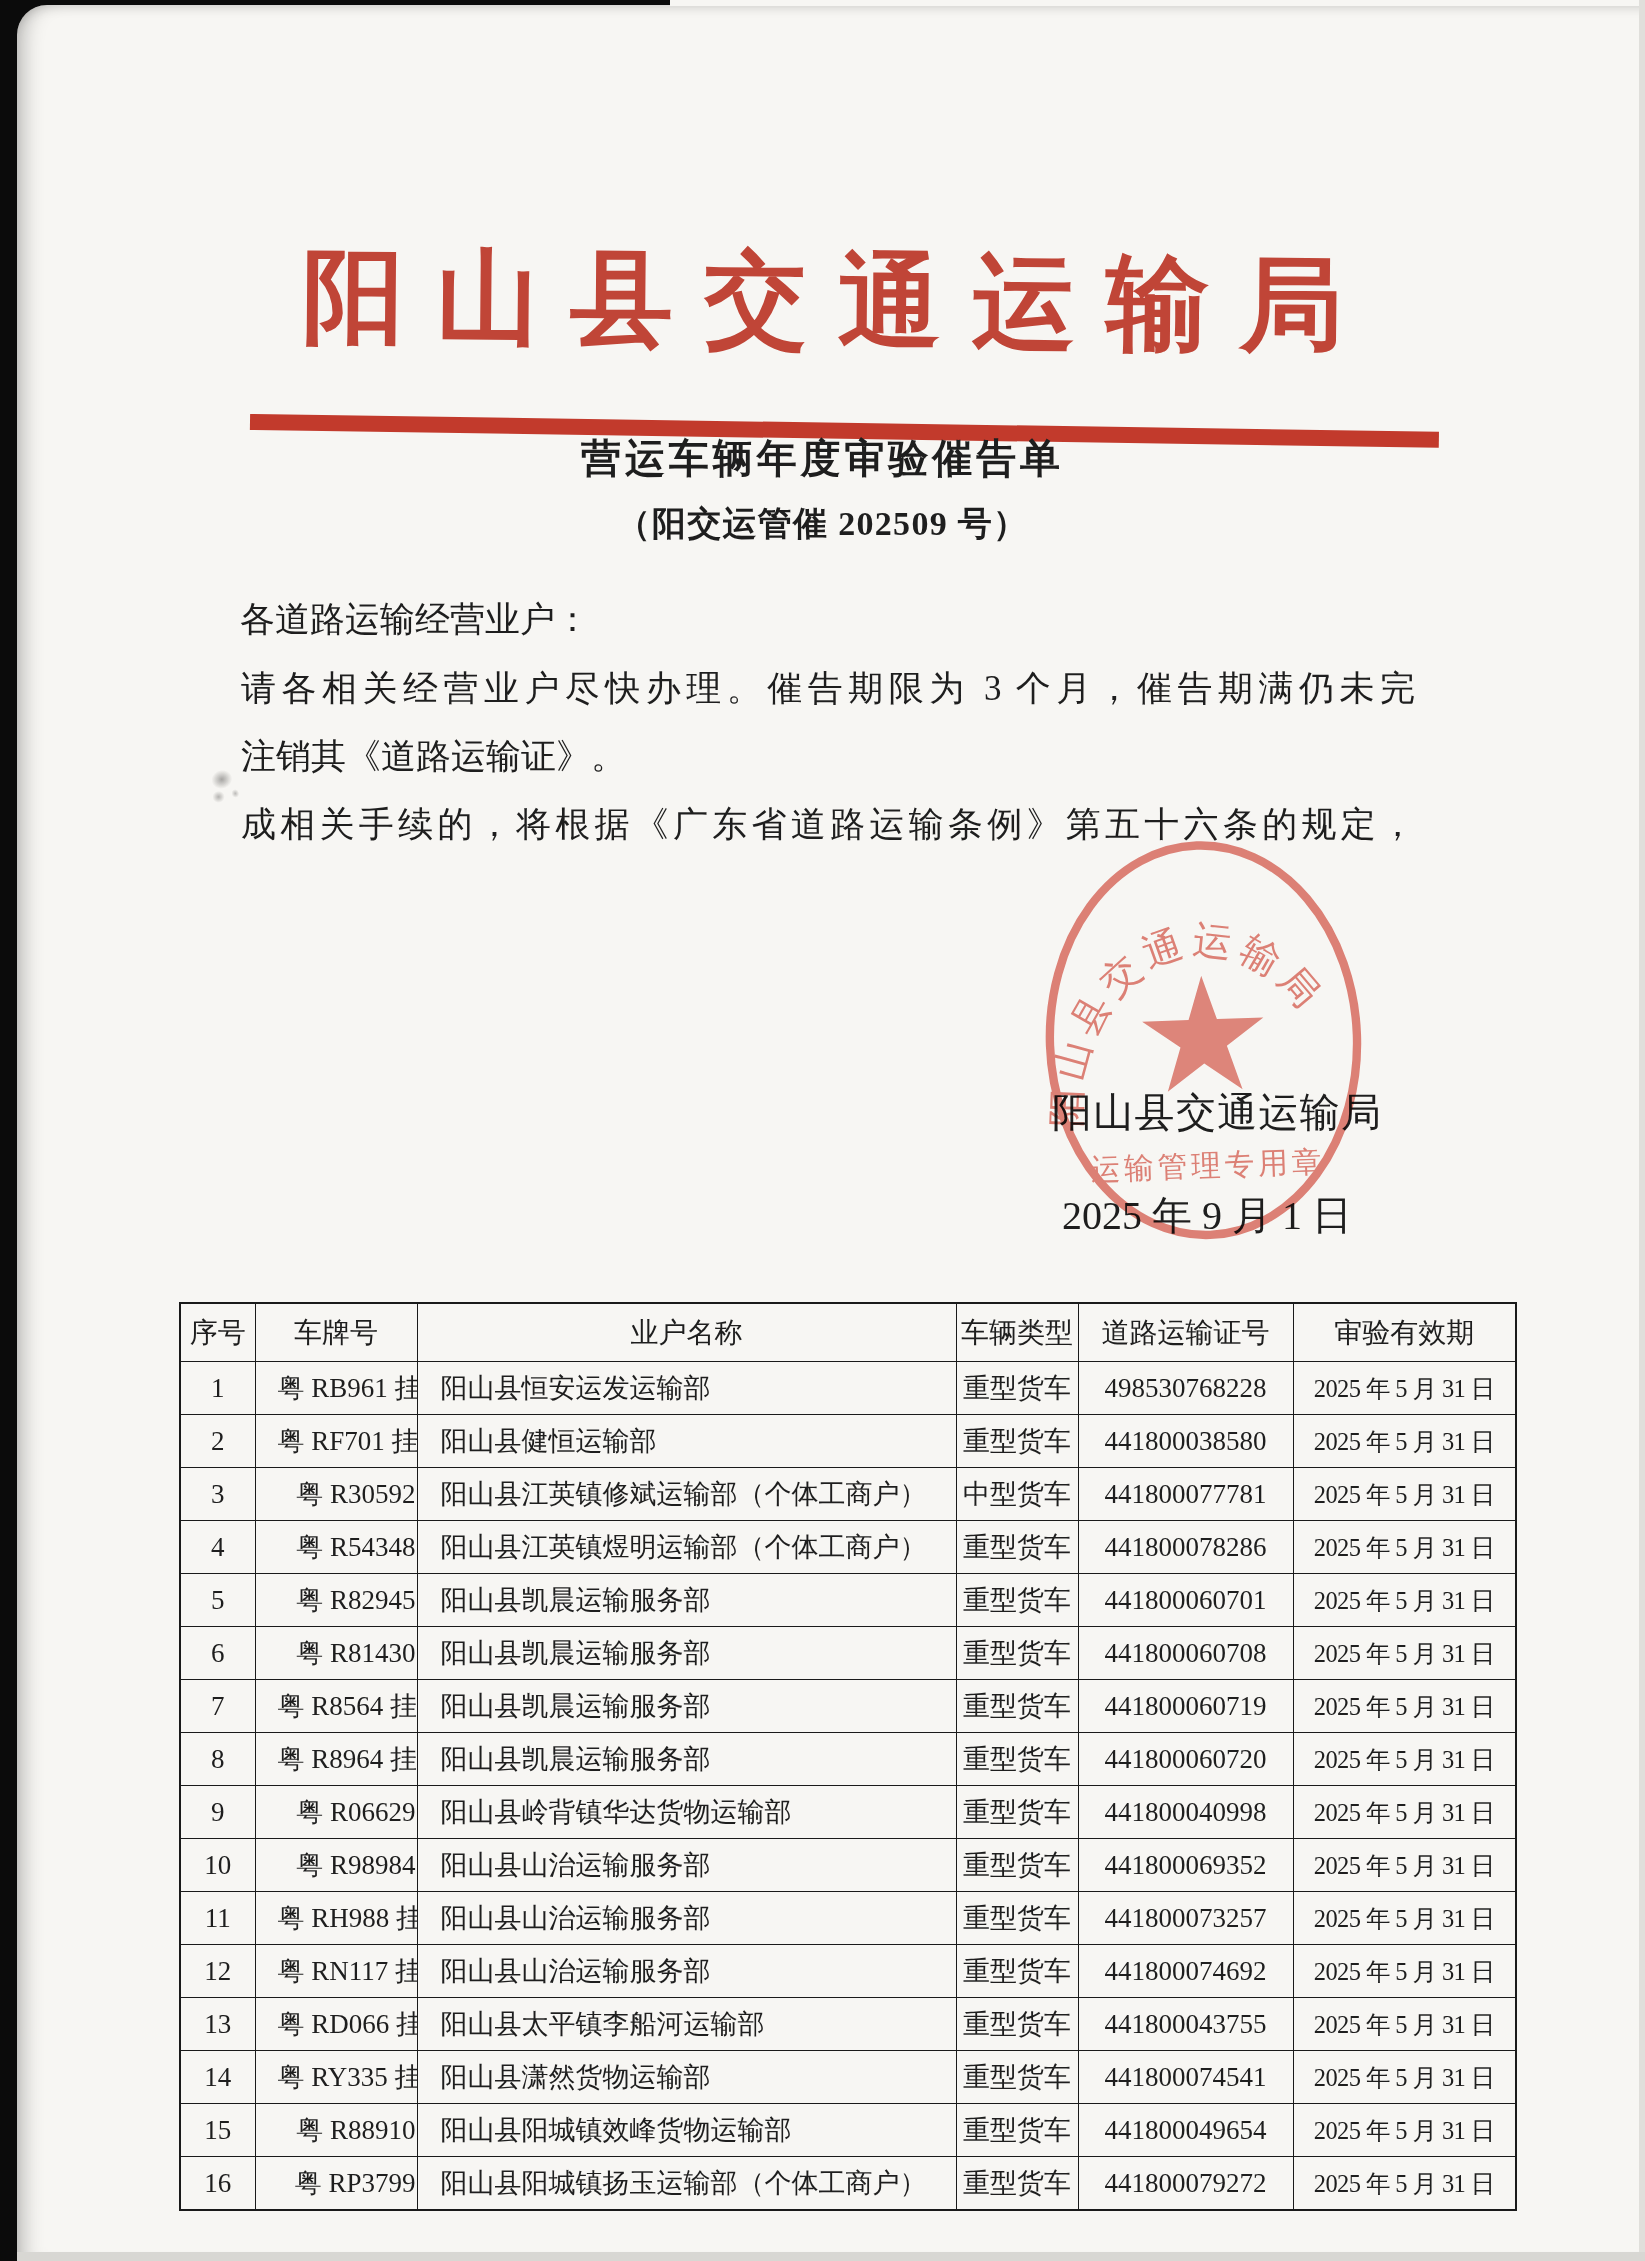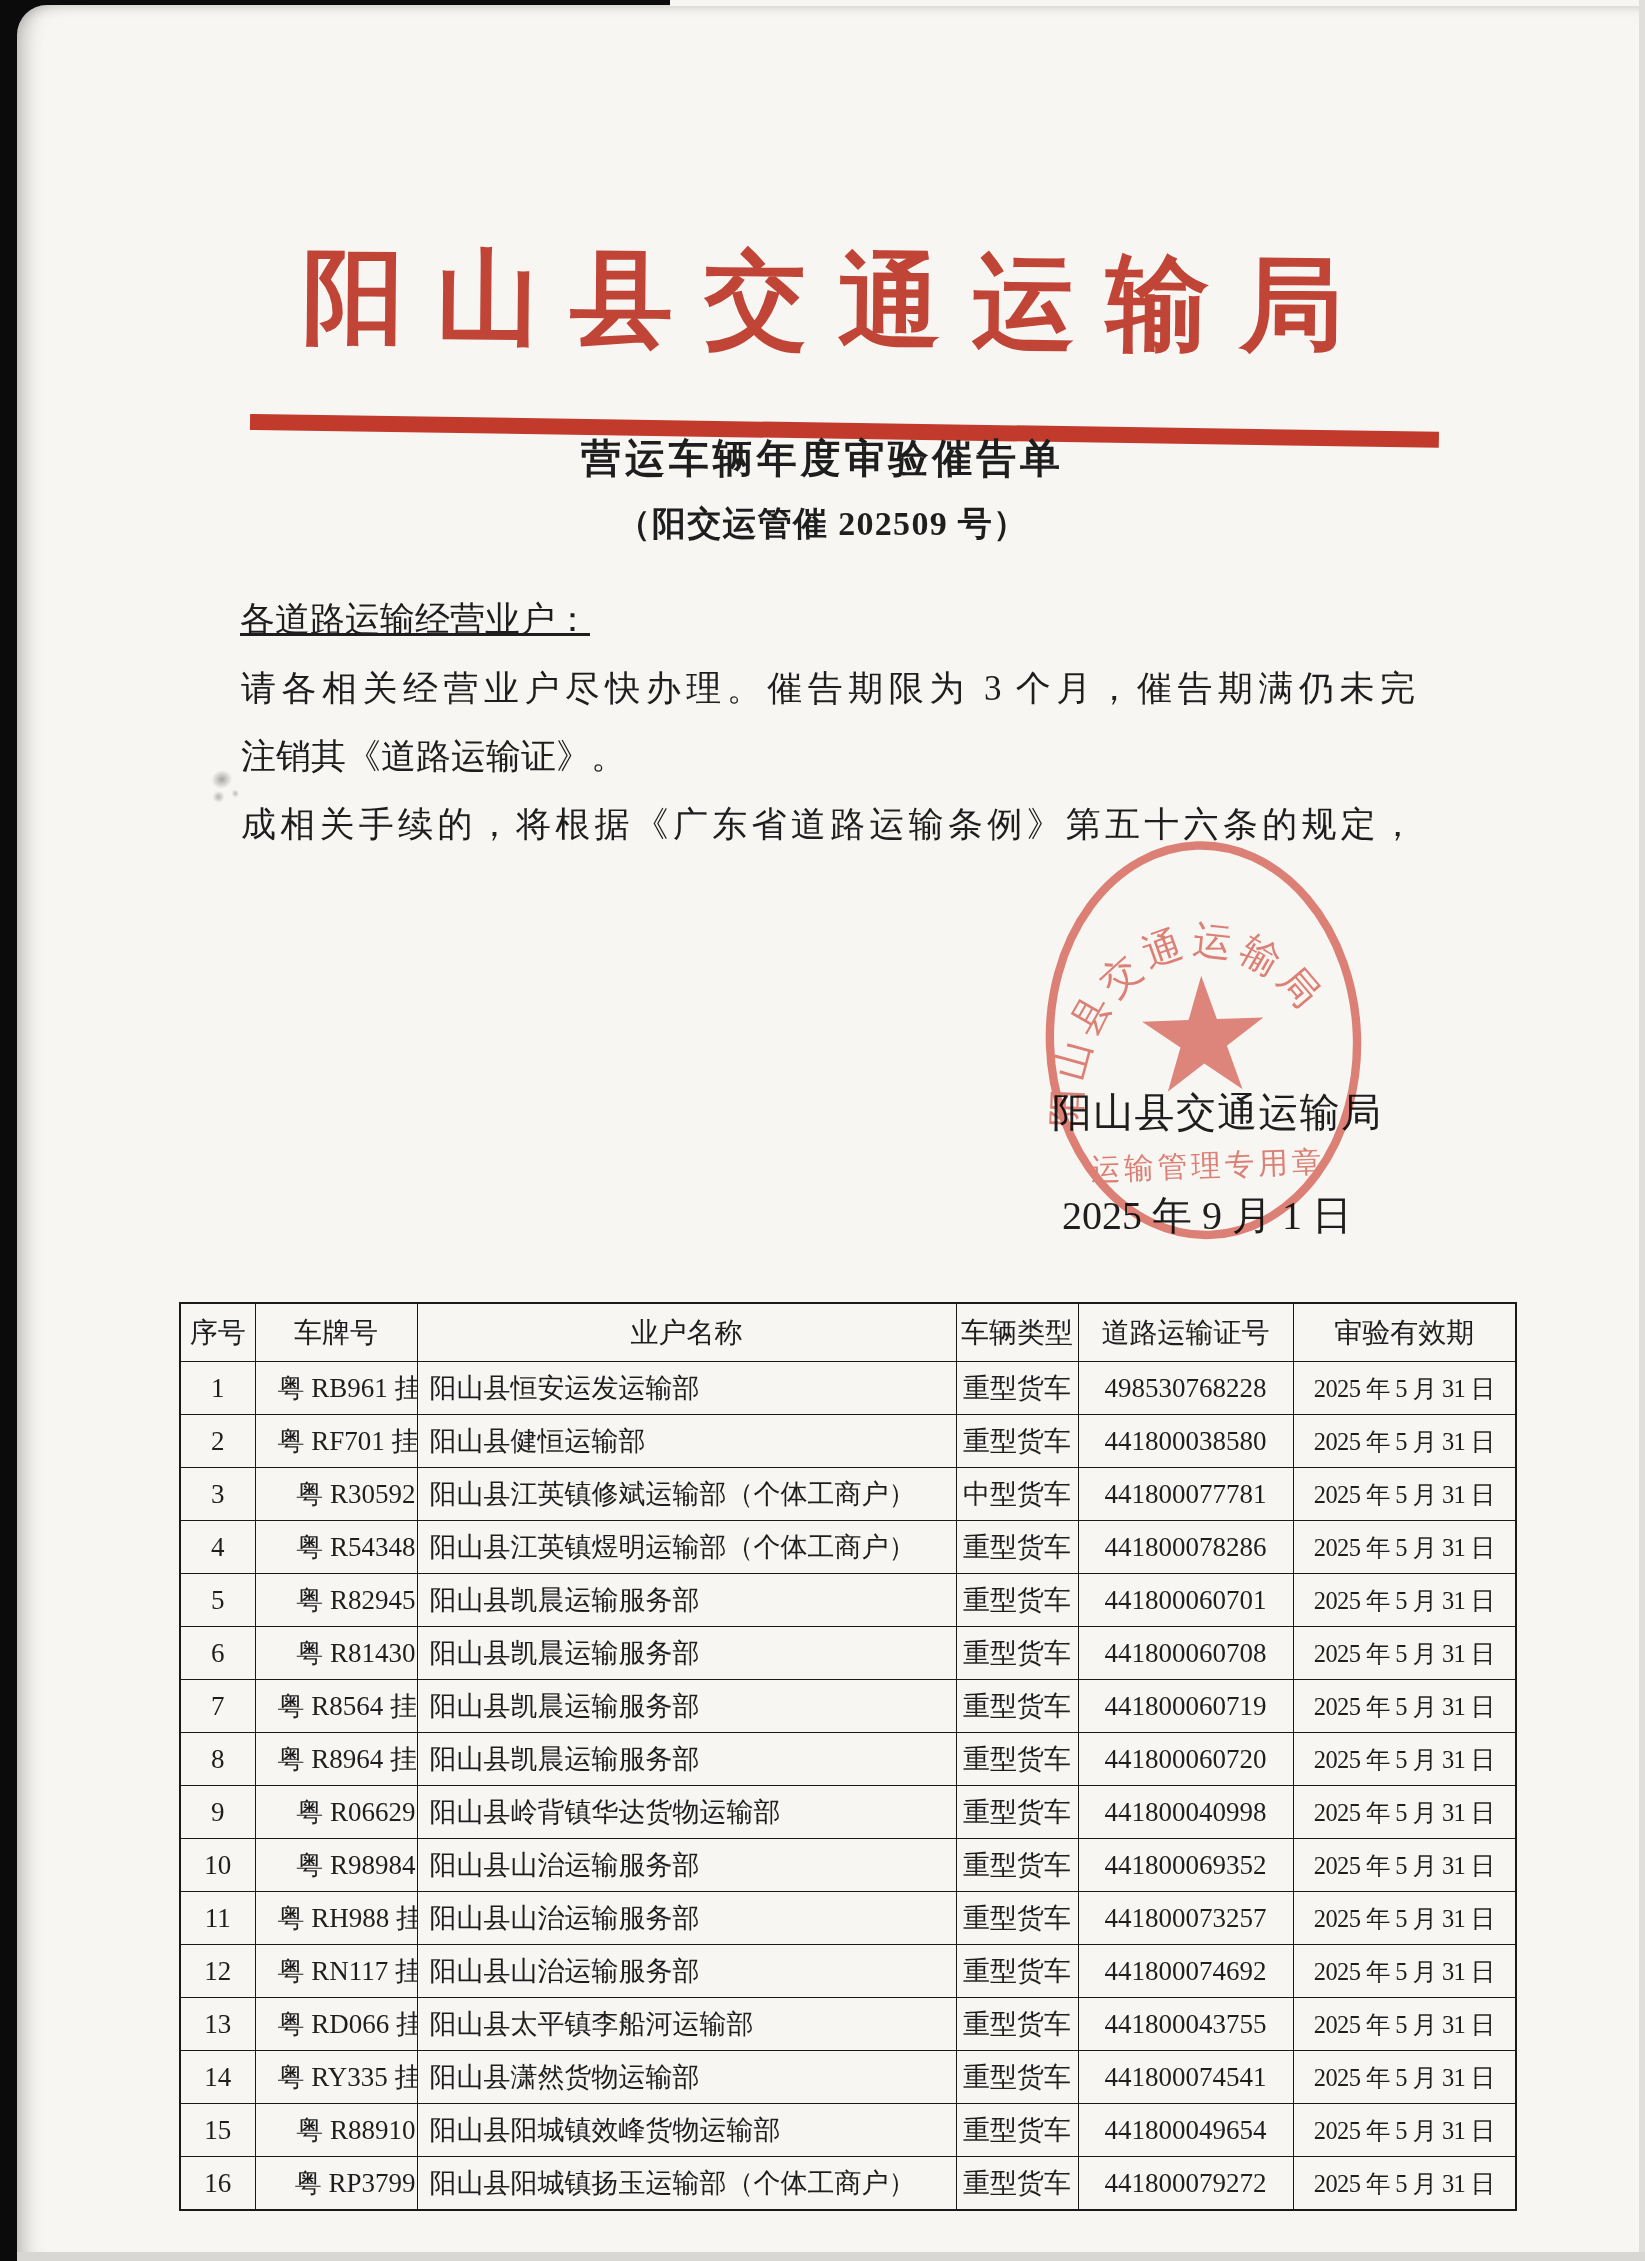--- a/index.html
+++ b/index.html
@@ -22,21 +22,21 @@
         font-size:103px;font-weight:600;letter-spacing:31px;padding-left:31px;box-sizing:border-box;
         color:#c04537;transform:rotate(.5deg);white-space:nowrap;}
   .red-rule{position:absolute;top:414px;left:250px;width:1189px;height:16px;background:#c23a2c;
         transform:rotate(.85deg);transform-origin:left center;}
 
   .doc-title{position:absolute;top:431px;left:0;width:100%;text-align:center;
         font-size:40px;font-weight:700;letter-spacing:3.9px;}
   .doc-number{position:absolute;top:501px;left:0;width:100%;text-align:center;
         font-size:34px;font-weight:700;letter-spacing:1.3px;}
 
-  .salutation{position:absolute;top:596px;left:240px;font-size:35px;text-decoration:underline;}
+  .salutation{position:absolute;top:596px;left:240px;font-size:35px;}
   .body-block{position:absolute;top:655px;left:241px;width:1174px;font-size:35px;}
   .body-line{height:68px;line-height:68px;white-space:nowrap;}
   .body-line.just{text-align:justify;text-align-last:justify;white-space:normal;
         height:68px;line-height:68px;overflow:hidden;}
   .body-line.first{text-indent:70px;}
 
   .sig-org{position:absolute;top:1085px;left:1052px;font-size:40px;letter-spacing:1.3px;z-index:2;}
   .sig-date{position:absolute;top:1188px;left:1062px;font-size:40px;z-index:2;}
 
   .stamp{position:absolute;left:1039px;top:835px;width:329px;height:413px;z-index:3;
@@ -46,21 +46,21 @@
         font-size:34px;letter-spacing:3.9px;}
 
   table.notice{position:absolute;left:179px;top:1302px;width:1336px;border-collapse:collapse;
         table-layout:fixed;}
   table.notice th,table.notice td{border:1.9px solid #1a1a1a;vertical-align:middle;
         font-weight:normal;overflow:hidden;white-space:nowrap;}
   table.notice{border:2.6px solid #1a1a1a;}
   table.notice th{height:55px;font-size:28px;text-align:center;}
   table.notice td{height:50px;font-size:27px;text-align:center;}
   table.notice td.c1{text-align:right;padding-left:22px;}
-  table.notice td.c2{text-align:left;padding-left:12px;}
+  table.notice td.c2{text-align:left;padding-left:23px;}
   table.notice td.c5{font-size:24.5px;letter-spacing:-0.6px;}
 </style>
 </head>
 <body>
 
 <div class="scan">
   <div class="paper"></div>
   <div class="paper-top-fill"></div>
   <div class="edge-right"></div>
   <div class="edge-bottom"></div>

